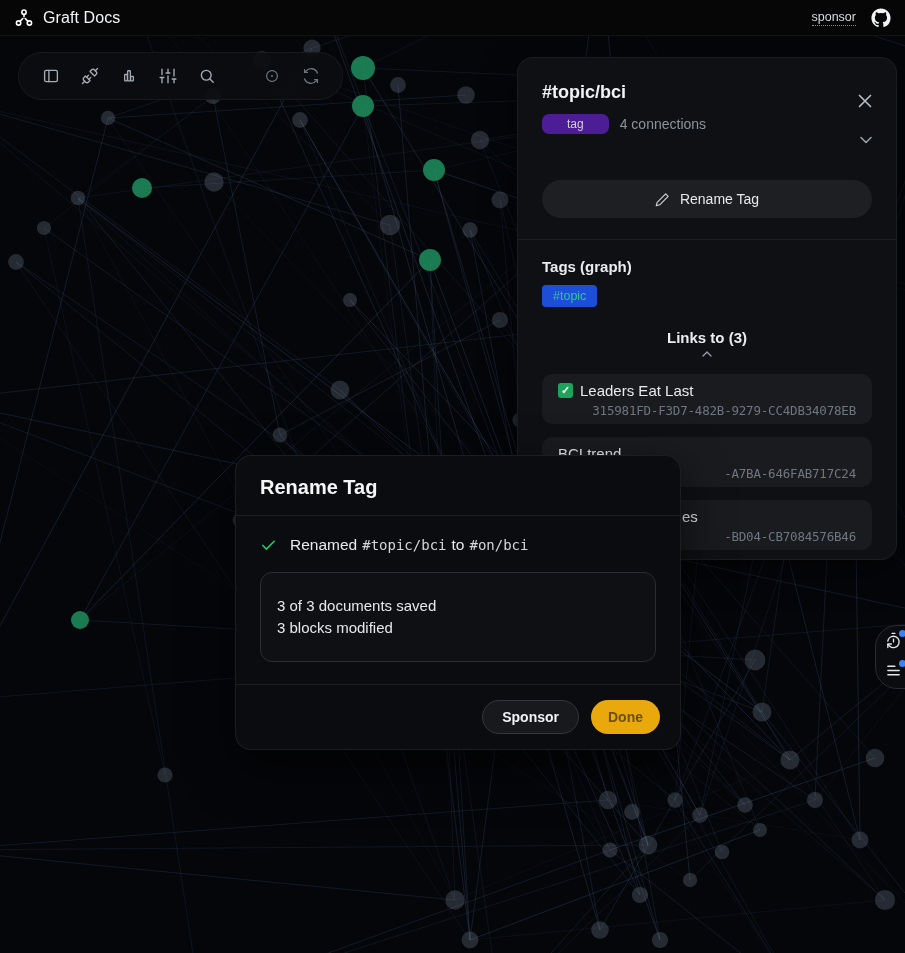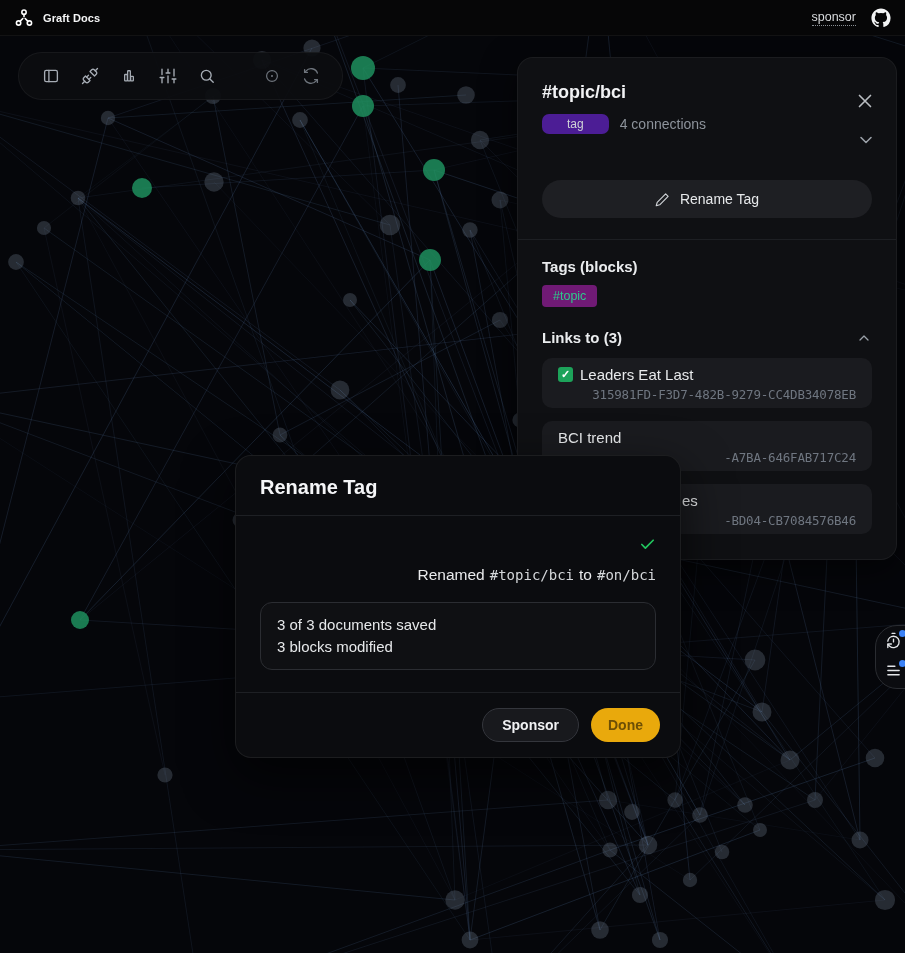--- a/index.html
+++ b/index.html
@@ -13,21 +13,21 @@
   
   #bg-graph { position:absolute; inset:0; z-index:0; }
 
   
   .app-header {
     position:absolute; top:0; left:0; right:0; height:36px;
     background:#060607; border-bottom:1px solid rgba(255,255,255,.05);
     display:flex; align-items:center; padding:0 14px; z-index:50;
   }
   .app-logo { width:20px; height:20px; color:#fff; margin-right:9px; }
-  .app-title { font-size:11px; font-weight:700; color:#f4f5f6; letter-spacing:.1px; }
+  .app-title { font-size:16px; font-weight:400; color:#f4f5f6; letter-spacing:.1px; }
   .header-right { margin-left:auto; display:flex; align-items:center; gap:15px; }
   .sponsor-link { font-size:12.5px; color:#d8dadd; border-bottom:1px dotted #8a8f95; padding-bottom:1px; cursor:pointer; }
   .github-icon { width:20px; height:20px; color:#f2f3f4; }
 
   
   .graph-toolbar {
     position:absolute; left:18px; top:52px; height:48px;
     display:flex; align-items:center; padding:0 12px;
     background:rgba(12,13,16,.93); border:1px solid rgba(255,255,255,.05);
     border-radius:24px; z-index:10;
@@ -55,23 +55,23 @@
   .rename-btn {
     margin-top:46px; width:100%; height:38px; border-radius:19px;
     background:#1e1f23; border:none; color:#e6e8ea; font-size:14px; font-weight:500;
     display:flex; align-items:center; justify-content:center; gap:10px; cursor:pointer;
     font-family:"Liberation Sans", sans-serif;
   }
   .rename-btn svg { width:15px; height:15px; color:#d2d5d9; }
   .panel-divider { margin:21px -24px 0; border-top:1px solid #1d1f23; }
   .section-heading { margin-top:18px; font-size:15px; font-weight:600; color:#eaecee; }
   .chip-row { margin-top:10px; }
-  .tag-chip { display:inline-block; background:#701a75; color:#2ec98b;
+  .tag-chip { display:inline-block; background:#1d4ed8; color:#2ec98b;
     font-size:12.5px; font-weight:500; padding:4px 11px; border-radius:4px; cursor:pointer; }
-  .links-heading-row { margin-top:22px; display:flex; align-items:center; justify-content:space-between; cursor:pointer; }
+  .links-heading-row { margin-top:22px; display:flex; align-items:center; justify-content:space-between; cursor:pointer;flex-direction:column; }
   .links-heading-row svg { width:16px; height:16px; color:#9aa0a8; }
   .link-list { margin-top:12px; display:flex; flex-direction:column; gap:13px; }
   .link-card { background:#1a1b1f; border-radius:10px; padding:7px 16px 9px; height:50px; cursor:pointer; }
   .link-title { font-size:15px; font-weight:500; color:#e8eaec; display:flex; align-items:center; gap:7px; line-height:19px; }
   .emoji-check { width:15px; height:15px; background:#1da35a; border-radius:3px; color:#fff;
     font-size:11px; font-weight:700; display:inline-flex; align-items:center; justify-content:center; flex:0 0 auto; }
   .link-uuid { margin-top:3px; font-family:"DejaVu Sans Mono", monospace; font-size:12.5px; color:#6f7680; letter-spacing:-0.2px; white-space:nowrap;text-align:right; }
   .frag-title { padding-left:124px; }
   .frag-uuid  { padding-left:126px; }
 
@@ -89,25 +89,25 @@
   .modal {
     position:absolute; left:235px; top:455px; width:446px;
     background:#0b0c0f; border:1px solid rgba(255,255,255,.07); border-radius:16px;
     z-index:40; box-shadow:0 18px 50px rgba(0,0,0,.65); overflow:hidden;
   }
   .modal-header { padding:20px 24px 16px; }
   .modal-title { font-size:20px; font-weight:700; color:#f5f6f8; }
   .modal-subtitle { margin-top:6px; font-size:15px; color:#9aa0a8; }
   .modal-sep { border-top:1px solid #1e2024; }
   .modal-body { padding:20px 24px 22px; }
-  .result-row { display:flex; align-items:flex-end; gap:13px;flex-direction:column; }
+  .result-row { display:flex; align-items:flex-end; gap:13px; }
   .result-row > svg { width:17px; height:17px; color:#22c55e; flex:0 0 auto; }
   .result-text { font-size:15.5px; color:#e9eaec; display:flex; align-items:baseline; gap:5px; flex-wrap:wrap; }
   .mono-tag { font-family:"DejaVu Sans Mono", monospace; font-size:14px; color:#d4d7da; }
-  .stats-box { margin-top:18px; border:1px solid #2b2d32; border-radius:12px; background:#0f1013; padding:11px 16px; }
+  .stats-box { margin-top:18px; border:1px solid #2b2d32; border-radius:12px; background:#0f1013; padding:22px 16px; }
   .stats-line { font-size:15px; color:#e6e8ea; line-height:22px; }
   .modal-note { margin-top:16px; font-size:12.5px; color:#9097a0; line-height:16px; }
   .modal-footer { border-top:1px solid #1e2024; padding:15px 20px; display:flex; justify-content:flex-end; gap:12px; }
   .btn { height:34px; border-radius:17px; font-size:14px; font-weight:600; cursor:pointer;
     display:inline-flex; align-items:center; font-family:"Liberation Sans", sans-serif; }
   .btn-sponsor { padding:0 19px; background:#18191d; border:1px solid #34363c; color:#f1f2f4; }
   .btn-done { padding:0 17px; background:#e9a90c; border:none; color:#6d4f05; }
 </style>
 </head>
 <body>
@@ -386,21 +386,21 @@
 
   <button class="rename-btn">
     <svg viewBox="0 0 24 24" fill="none" stroke="currentColor" stroke-width="1.8" stroke-linecap="round" stroke-linejoin="round">
         <path d="m17 3 4 4L7.5 20.5 2 22l1.5-5.5Z"></path>
       </svg>
     <span>Rename Tag</span>
   </button>
 
   <div class="panel-divider"></div>
 
-  <div class="section-heading">Tags (blocks)</div>
+  <div class="section-heading">Tags (graph)</div>
   <div class="chip-row">
     <span class="tag-chip">#topic</span>
   </div>
 
   <div class="links-heading-row">
     <span class="section-heading" style="margin-top:0">Links to (3)</span>
     <svg viewBox="0 0 24 24" fill="none" stroke="currentColor" stroke-width="1.9" stroke-linecap="round" stroke-linejoin="round">
         <path d="m6 15 6-6 6 6"></path>
       </svg>
   </div>

